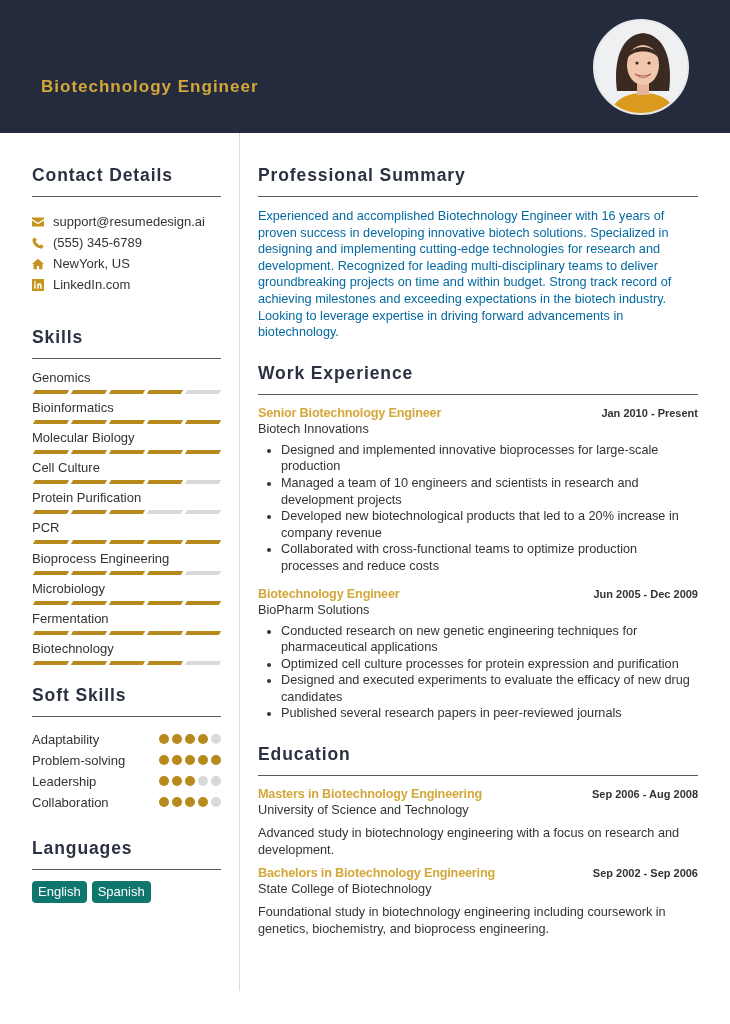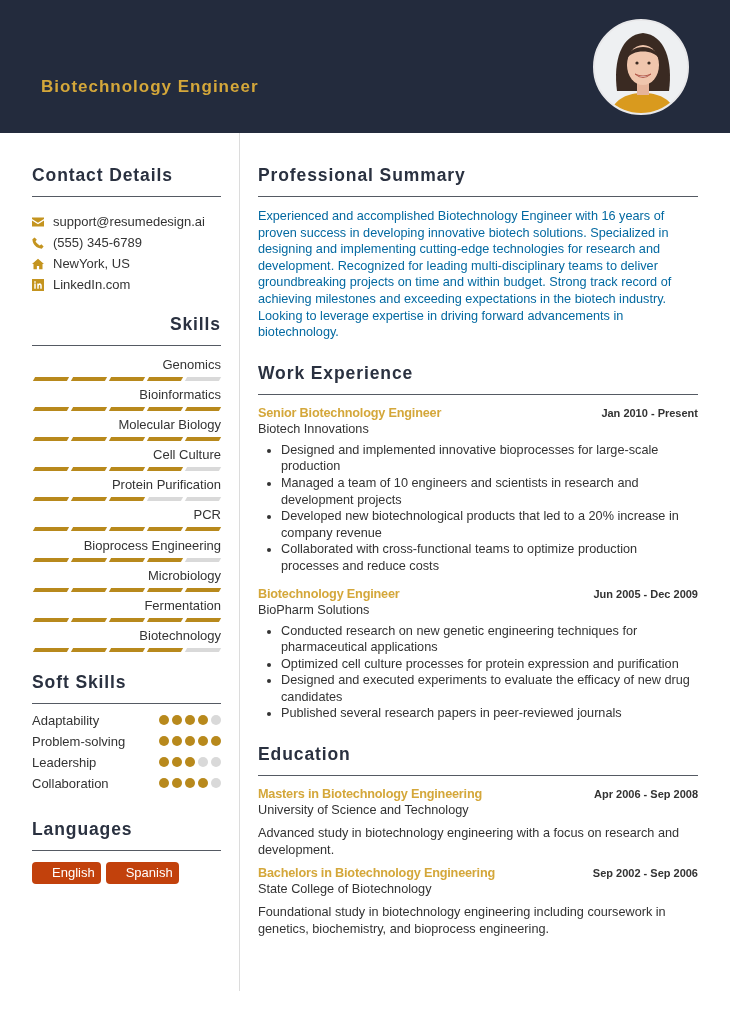--- a/index.html
+++ b/index.html
@@ -24,28 +24,28 @@
   .contact-item .ic { width: 12px; height: 12px; margin-right: 9px; display: inline-flex; align-items: center; justify-content: center; }
   .contact-item svg { width: 12px; height: 12px; fill: #c4941f; }
 
   .skill-list { margin-top: 11px; }
   .skill { height: 30.1px; }
   .skill-name { font-size: 13px; color: #333; line-height: 15px; }
   .skill-bar { display: flex; gap: 4px; margin-top: 5px; height: 5px; padding-left: 2px; }
   .seg { width: 34px; height: 4px; transform: skewX(-30deg); background: #d9d9d9; }
   .seg.on { background: #b8891c; }
 
-  .soft-list { margin-top: 6px; text-align: center; }
+  .soft-list { margin-top: 12px; text-align: center; }
   .soft { display: flex; justify-content: space-between; align-items: center; height: 21px; font-size: 13px; color: #333; }
   .dots { display: flex; gap: 3px; }
   .dot { width: 10px; height: 10px; border-radius: 50%; background: #d9d9d9; }
   .dot.on { background: #b8891c; }
 
   .lang-list { display: flex; gap: 5px; margin-top: 11px; }
-  .lang { background: #c2410c; color: #fff; font-size: 13px; padding: 4px 6px 4px 20px; border-radius: 4px; line-height: 14px; }
+  .lang { background: #0f766e; color: #fff; font-size: 13px; padding: 4px 6px 4px 6px; border-radius: 4px; line-height: 14px; }
 
   .summary { margin-top: 11px; font-size: 12.7px; line-height: 16.6px; color: #0369a1; }
 
   .job { margin-top: 11px; }
   .job + .job { margin-top: 12px; }
   .row { display: flex; justify-content: space-between; align-items: baseline; }
   .job-title { font-size: 12.7px; font-weight: bold; color: #d4a73a; letter-spacing: -0.2px; }
   .dates { font-size: 11px; color: #333; font-weight: bold; }
   .company { font-size: 12.7px; color: #333; margin-top: 1px; line-height: 16px; }
   .bullets { margin-top: 5px; padding-left: 23px; font-size: 12.7px; line-height: 16.6px; color: #333; }
@@ -109,21 +109,21 @@
         <span class="ic">
           <svg viewBox="0 0 16 16">
               <path d="M0 0h16v16H0z M3 6v7h2V6z M3 3v2h2V3z M7 6v7h2V9.5c0-1 .6-1.5 1.3-1.5S11 8.5 11 9.5V13h2V9c0-2-1-3.2-2.7-3.2-.9 0-1.6.4-2 .9V6z" fill-rule="evenodd"></path>
             </svg>
         </span>
         <span>LinkedIn.com</span>
       </div>
     </div>
   </div>
 
-  <div style="margin-top:19px;text-align:right;">
+  <div style="margin-top:32px;">
     <div class="sec-title">Skills</div>
     <div class="sec-rule"></div>
     <div class="skill-list" id="skill-list">
         <div class="skill">
           <div class="skill-name">Genomics</div>
           <div class="skill-bar">
             <span class="seg on"></span>
             <span class="seg on"></span>
             <span class="seg on"></span>
             <span class="seg on"></span>
@@ -321,21 +321,21 @@
     </div>
   </div>
 
   <div style="margin-top:22px;">
     <div class="sec-title">Education</div>
     <div class="sec-rule"></div>
 
     <div class="job">
       <div class="row">
         <span class="job-title">Masters in Biotechnology Engineering</span>
-        <span class="dates">Apr 2006 - Sep 2008</span>
+        <span class="dates">Sep 2006 - Aug 2008</span>
       </div>
       <div class="company">University of Science and Technology</div>
       <p class="edu-desc">Advanced study in biotechnology engineering with a focus on research and development.</p>
     </div>
 
     <div class="job" style="margin-top:8px;">
       <div class="row">
         <span class="job-title">Bachelors in Biotechnology Engineering</span>
         <span class="dates">Sep 2002 - Sep 2006</span>
       </div>

